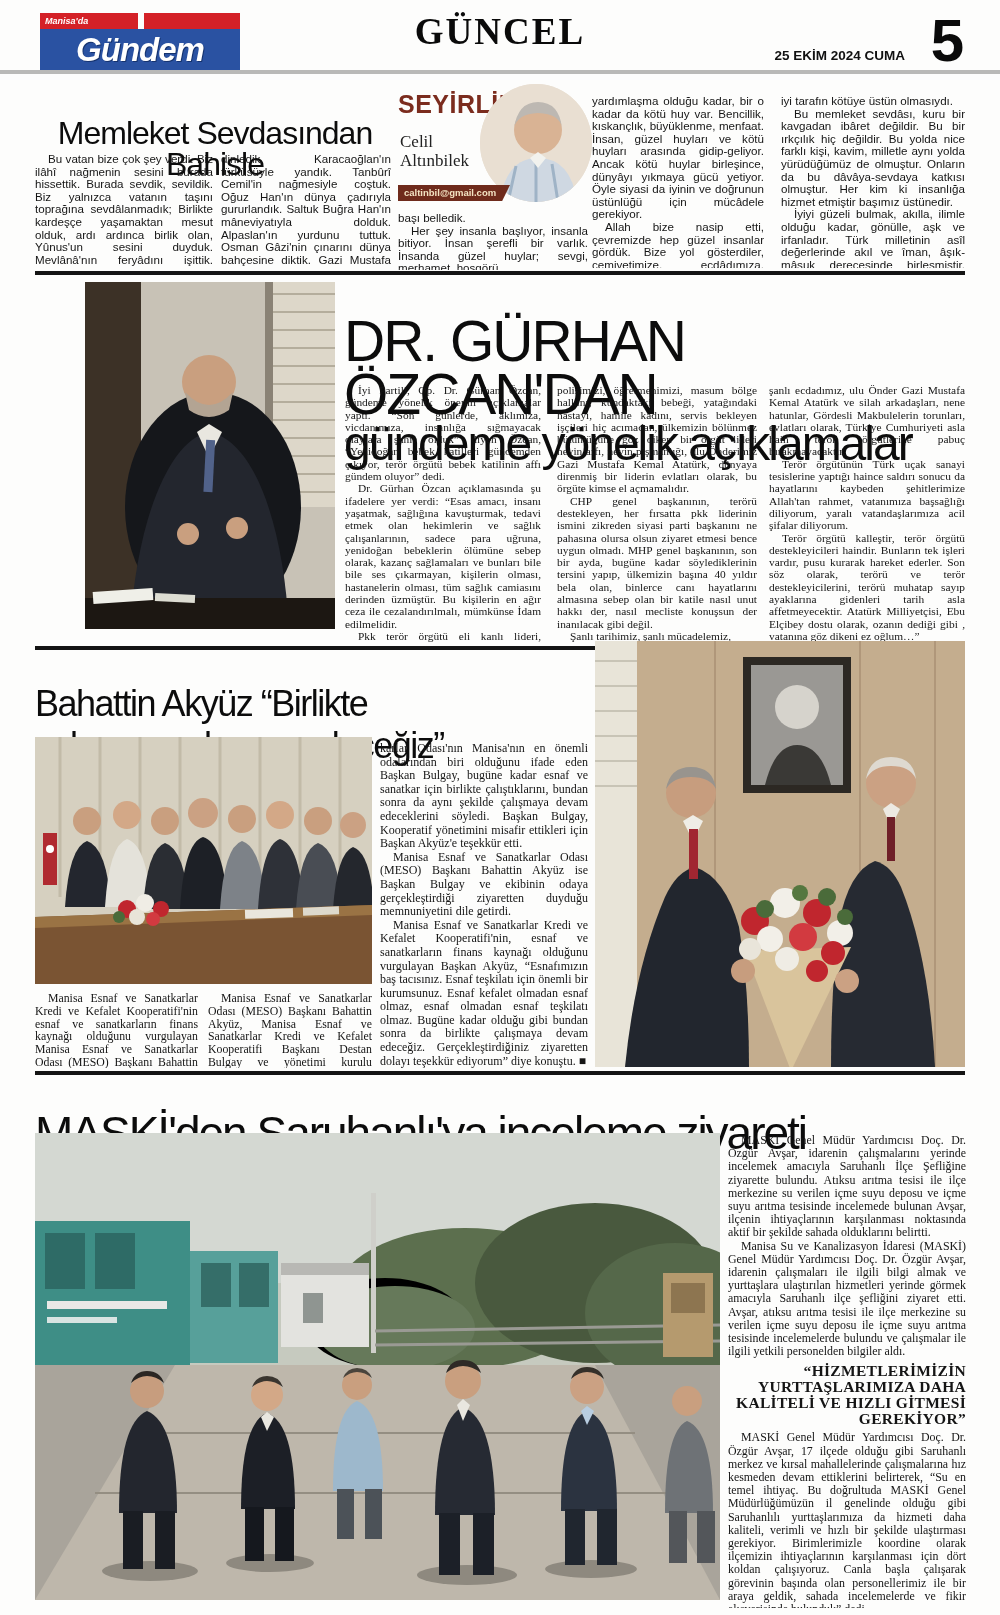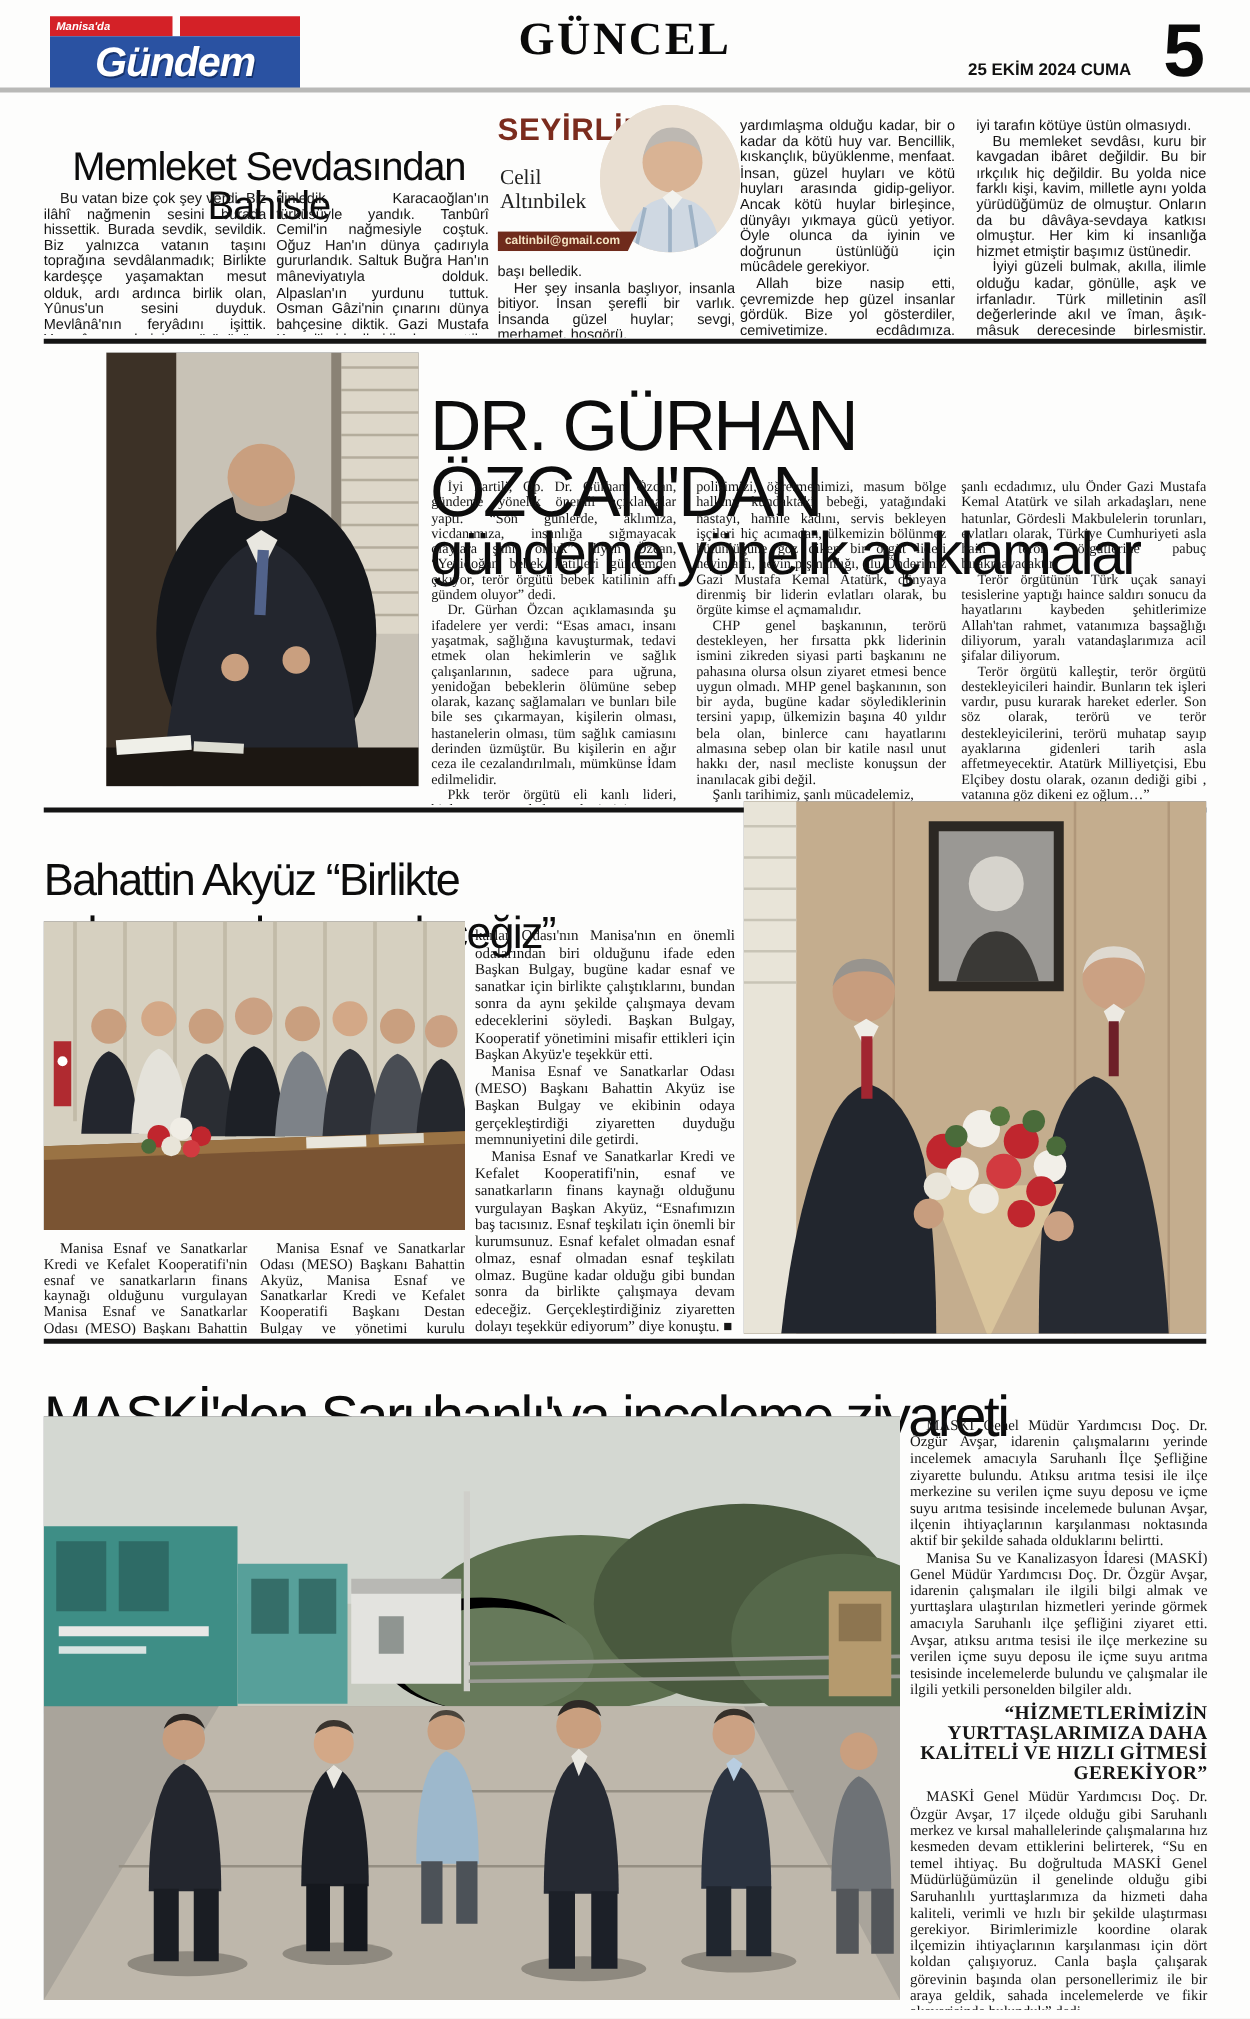--- a/index.html
+++ b/index.html
@@ -94,21 +94,21 @@
       </svg>
     </div>
     <div class="sey-mail">caltinbil@gmail.com</div>
   </div>
   <div class="col sans-body" style="left:398px;top:212px;width:190px;height:58px;">
     <p class="noind">başı belledik.</p>
     <p>Her şey insanla başlıyor, insanla bitiyor. İnsan şerefli bir varlık. İnsanda güzel huylar; sevgi, merhamet, hoşgörü,</p>
   </div>
 
   <div class="col sans-body" style="left:592px;top:95px;width:172px;height:173px;">
-    <p class="noind">yardımlaşma olduğu kadar, bir o kadar da kötü huy var. Bencillik, kıskançlık, büyüklenme, menfaat. İnsan, güzel huyları ve kötü huyları arasında gidip-geliyor. Ancak kötü huylar birleşince, dünyâyı yıkmaya gücü yetiyor. Öyle olunca da iyinin ve doğrunun üstünlüğü için mücâdele gerekiyor.</p>
+    <p class="noind">yardımlaşma olduğu kadar, bir o kadar da kötü huy var. Bencillik, kıskançlık, büyüklenme, menfaat. İnsan, güzel huyları ve kötü huyları arasında gidip-geliyor. Ancak kötü huylar birleşince, dünyâyı yıkmaya gücü yetiyor. Öyle siyasi da iyinin ve doğrunun üstünlüğü için mücâdele gerekiyor.</p>
     <p>Allah bize nasip etti, çevremizde hep güzel insanlar gördük. Bize yol gösterdiler, cemiyetimize, ecdâdımıza, târihimize baktık, onlarla gurur duyduk. Bu bir insanca yürüyüşün resmiydi. Bizim de eksikliklerimiz, hatâlarımız oldu. Târihte de yanlışlar, hatâlar oldu. Fakat asıl olan</p>
   </div>
   <div class="col sans-body" style="left:781px;top:95px;width:184px;height:173px;">
     <p class="noind">iyi tarafın kötüye üstün olmasıydı.</p>
     <p>Bu memleket sevdâsı, kuru bir kavgadan ibâret değildir. Bu bir ırkçılık hiç değildir. Bu yolda nice farklı kişi, kavim, milletle aynı yolda yürüdüğümüz de olmuştur. Onların da bu dâvâya-sevdaya katkısı olmuştur. Her kim ki insanlığa hizmet etmiştir başımız üstünedir.</p>
     <p>İyiyi güzeli bulmak, akılla, ilimle olduğu kadar,  gönülle, aşk ve irfanladır. Türk milletinin asîl değerlerinde akıl ve îman, âşık-mâşuk derecesinde birleşmiştir. Olgunluk ve ilerleme taassup ile değil, her dâim yenileniş ile devam ve tekemmül eder, gelişir.  Vesselâm.</p>
   </div>
 
   <div class="abs divider" style="top:271px;"></div>
 

